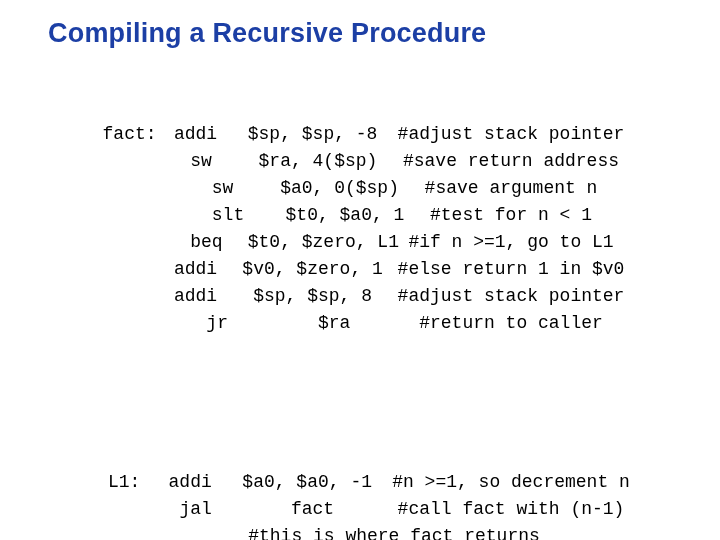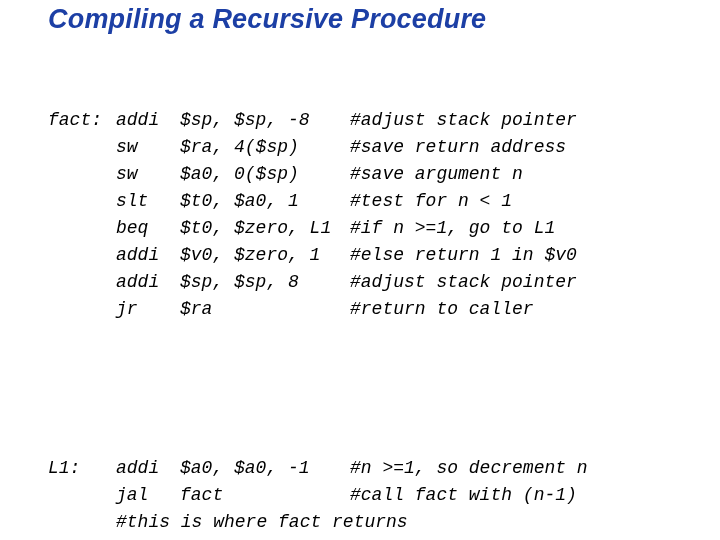--- a/index.html
+++ b/index.html
@@ -8,42 +8,41 @@
     width: 720px;
     height: 540px;
     background: #ffffff;
     font-family: Arial, Helvetica, sans-serif;
     overflow: hidden;
   }
   .slide {
     box-sizing: border-box;
     width: 700px;
     height: 540px;
-    padding: 4px 28px 20px 48px;
-    font-style: italic;
+    padding: 18px 28px 20px 48px;
   }
   .title {
     color: #1c3fa5;
     font-size: 27px;
     font-weight: 700;
     letter-spacing: 0.2px;
     margin: 0 0 18px 0;
     font-family: Arial, Helvetica, sans-serif;
   }
   .code {
     font-family: "Courier New", Courier, monospace;
     font-size: 18px;
     line-height: 1.5;
     color: #000000;
     white-space: pre;
   }
   .block {
     margin-bottom: 24px;
   }
-  .row { display: block; }
+  .row { display: block; text-align: center; }
   
   .c-lbl  { display:inline-block; width: 68px;  vertical-align: top; }
   .c-op   { display:inline-block; width: 64px;  vertical-align: top; }
   .c-args { display:inline-block; width: 170px; vertical-align: top; }
   .c-cmt  { display:inline-block; vertical-align: top; }
   .full-line .c-op { width: auto; }
 </style>
 </head>
 <body>
 

